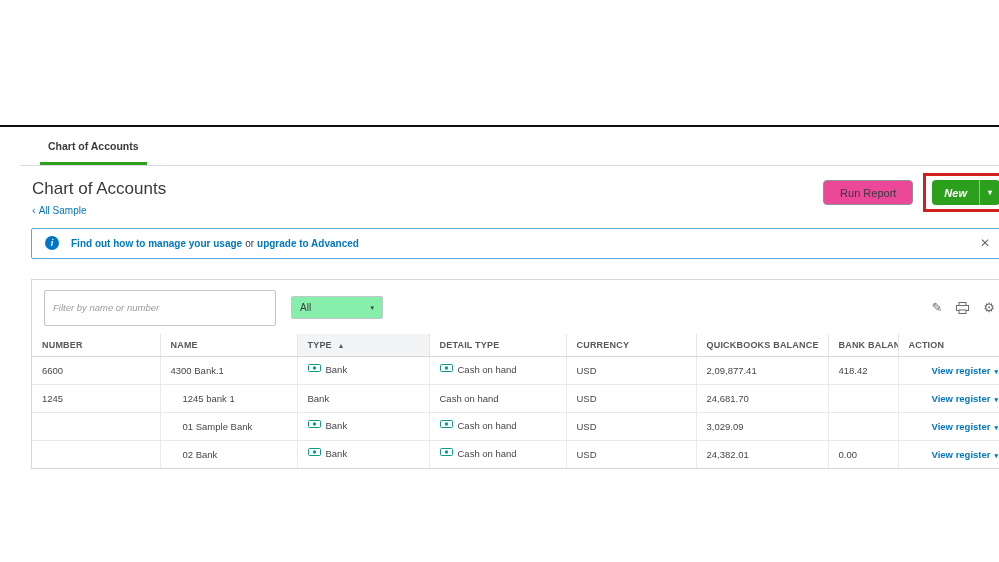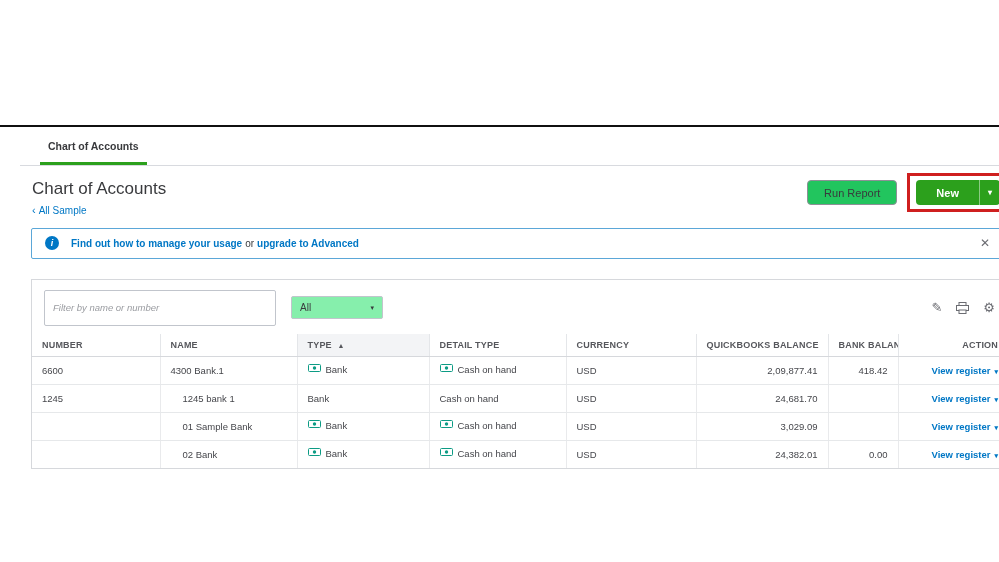--- a/index.html
+++ b/index.html
@@ -23,24 +23,24 @@
   .tab { font-size:10.5px; color:#393a3d; padding:0 14px; display:flex; align-items:center; position:relative; cursor:pointer; }
   .tab.active { font-weight:bold; }
   .tab.active::after { content:""; position:absolute; left:6px; right:6px; bottom:0; height:3px; background:#2ca01c; }
 
   
   .page-header { display:flex; justify-content:space-between; align-items:flex-start; padding:14px 12px 0 12px; }
   .page-title { font-size:17px; font-weight:400; color:#393a3d; line-height:1.1; }
   .back-link { display:inline-flex; align-items:center; gap:3px; margin-top:6px; font-size:10px; color:#0077c5; cursor:pointer; text-decoration:none; }
   .back-link .chev { font-size:11px; line-height:1; }
   .header-actions { display:flex; align-items:flex-start; gap:10px; }
-  .btn-run { height:25px; padding:0 16px; background:#22c55e; border:1px solid #8d9096; border-radius:4px; font-size:11px; color:#393a3d; font-family:inherit; cursor:pointer; }
+  .btn-run { height:25px; padding:0 16px; background:#ec4899; border:1px solid #8d9096; border-radius:4px; font-size:11px; color:#393a3d; font-family:inherit; cursor:pointer; }
   .annotation-highlight { border:3px solid #cf1f1f; padding:4px 6px; margin:-7px -2px 0 0; }
   .btn-new { height:25px; background:#2ca01c; color:#fff; border:none; border-radius:4px; font-size:11px; font-weight:bold; display:flex; align-items:center; cursor:pointer; font-family:inherit; padding:0; }
-  .btn-new .lbl { padding:0 20px; }
+  .btn-new .lbl { padding:0 12px;font-style:italic; }
   .btn-new .sep { width:1px; align-self:stretch; background:rgba(255,255,255,0.45); }
   .btn-new .caret { padding:0 8px; font-size:8px; }
 
   
   .plan-banner { margin:10px 11px 0 11px; height:31px; display:flex; align-items:center; padding:0 13px; background:#fff; border:1px solid #5ba7d8; border-radius:2px; font-size:10px; }
   .info-icon { width:14px; height:14px; border-radius:50%; background:#0077c5; color:#fff; font-size:9px; font-weight:bold; font-style:italic; display:flex; align-items:center; justify-content:center; margin-right:9px; flex:0 0 auto; }
   .plan-banner .msg { color:#393a3d; }
   .plan-banner a { color:#0077c5; text-decoration:none; font-weight:bold; margin:0 3px; cursor:pointer; }
   .plan-banner .conn { color:#393a3d; }
   .close-icon { margin-left:auto; color:#6b6c72; font-size:12px; cursor:pointer; padding:0 4px; }
@@ -57,21 +57,21 @@
 
   
   table { width:100%; border-collapse:collapse; table-layout:fixed; }
   th { font-size:9px; font-weight:bold; color:#56575c; text-align:left; padding:6px 10px; border-bottom:1px solid #d6d8dc; border-right:1px solid #e4e6e9; text-transform:uppercase; letter-spacing:.2px; white-space:nowrap; overflow:hidden; }
   th:last-child { border-right:none; }
   th.sorted { background:#f3f4f6; }
   th .sort { font-size:7px; margin-left:3px; color:#56575c; }
   td { font-size:9.5px; color:#45464b; padding:0 10px; height:28px; border-right:1px solid #e9eaec; white-space:nowrap; overflow:hidden; }
   td:last-child { border-right:none; }
   tbody tr:not(:last-child) td { border-bottom:1px solid #e6e8ea; }
-  .num, th.num { text-align:right; }
+  .num, th.num { }
   td.name-indent { padding-left:22px; }
   .cell-icon { display:inline-block; vertical-align:-1px; margin-right:5px; }
   .view-register { color:#0077c5; font-weight:bold; font-size:9.5px; text-decoration:none; cursor:pointer; white-space:nowrap; }
   .view-register .caret { font-size:7px; margin-left:4px; }
   td.action-cell { text-align:right; }
 </style>
 </head>
 <body>
 
 <div class="black-divider"></div>

